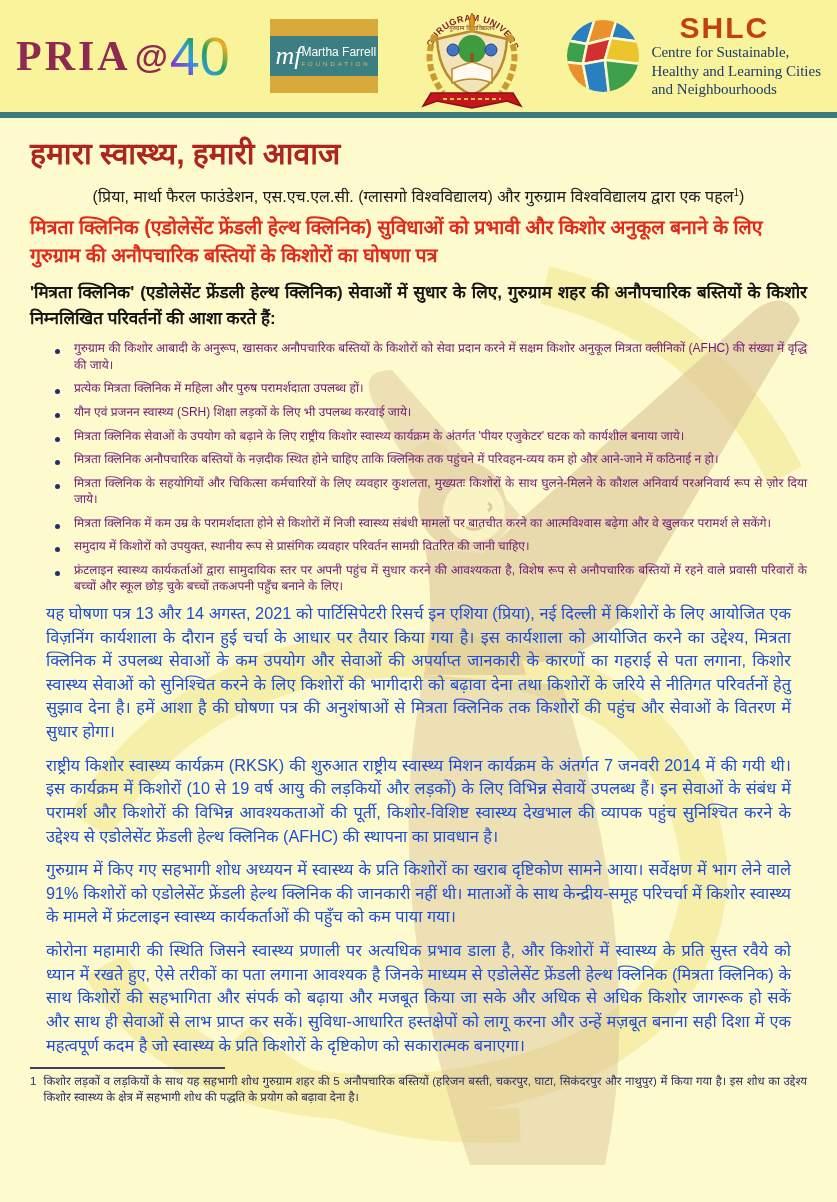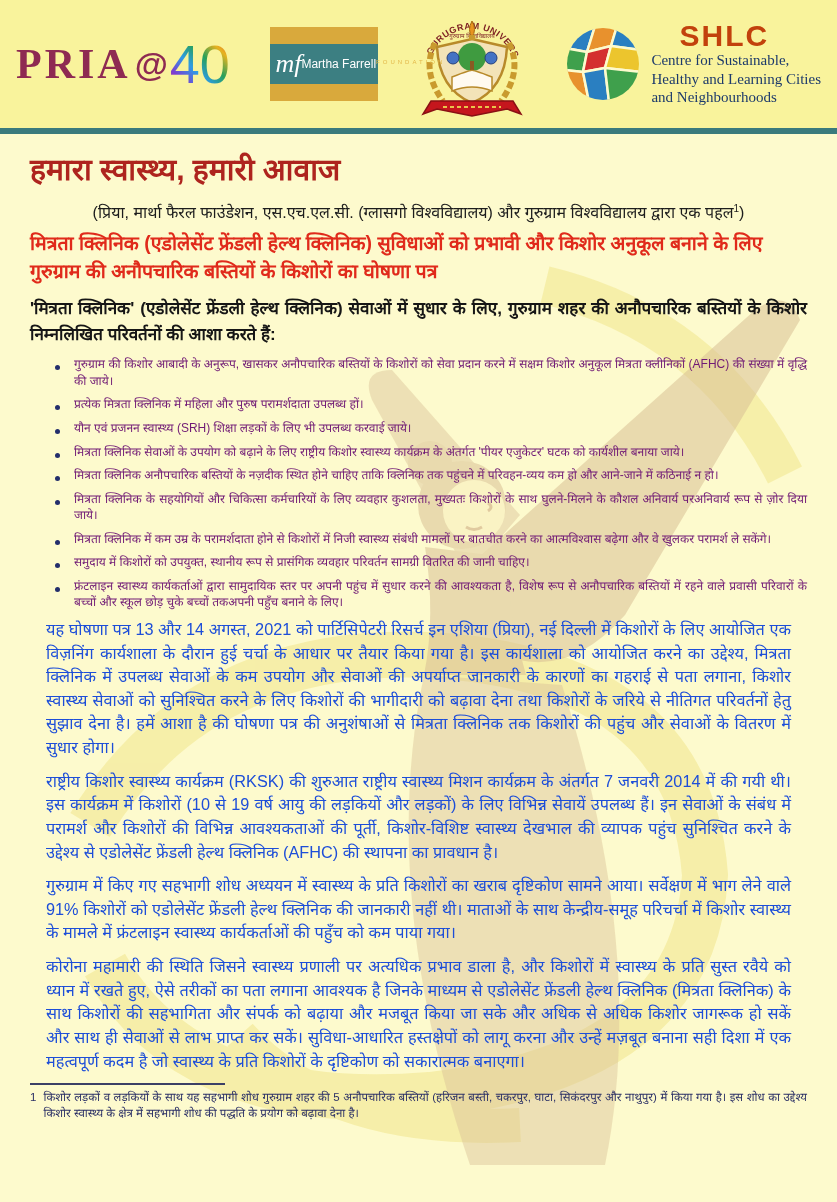--- a/index.html
+++ b/index.html
@@ -1,35 +1,35 @@
 <!DOCTYPE html>
 <html lang="hi"><head>
 <meta charset="utf-8">
 <style>
   html,body{margin:0;padding:0;background:#e8e8e8;}
   .page{position:relative;width:837px;height:1202px;margin:0 auto;background:#fdfacd;
         font-family:"Liberation Sans",sans-serif;overflow:hidden;}
   
-  .header{position:relative;height:128px;background:#f9f39c;display:flex;align-items:center;
+  .header{position:relative;height:112px;background:#f9f39c;display:flex;align-items:center;
           justify-content:space-between;padding:0 16px;box-sizing:border-box;z-index:3;}
   .divider{height:6px;background:#3a7a7c;position:relative;z-index:3;}
   
   .pria{display:flex;align-items:center;font-family:"Liberation Serif",serif;font-weight:bold;color:#8e2a52;}
   .pria-name{font-size:42px;letter-spacing:3px;}
   .pria-at{font-size:34px;margin:0 2px 0 4px;font-family:"Liberation Sans",sans-serif;}
   .pria-40{font-size:54px;line-height:1;font-family:"Liberation Sans",sans-serif;font-weight:normal;
            background:linear-gradient(45deg,#d63a8a 0%,#7a3fd1 20%,#2e9be6 40%,#27a05a 60%,#e8b21f 80%,#d63a3a 100%);
            -webkit-background-clip:text;background-clip:text;color:transparent;}
   
   .mf-logo{width:108px;height:74px;background:#d9a93c;position:relative;flex:0 0 auto;}
   .mf-band{position:absolute;top:17px;left:0;right:0;height:40px;background:#3c7f82;
            display:flex;align-items:center;padding:0 5px;box-sizing:border-box;}
   .mf-mono{font-family:"Liberation Serif",serif;font-style:italic;color:#ffffff;font-size:26px;
            line-height:1;}
-  .mf-texts{display:flex;flex-direction:row;justify-content:center;}
+  .mf-texts{display:flex;flex-direction:column;justify-content:center;}
   .mf-name{color:#ffffff;font-size:12px;white-space:nowrap;}
   .mf-found{color:#e3b84a;font-size:6px;letter-spacing:3px;margin-top:2px;white-space:nowrap;}
   
   .shlc{display:flex;align-items:center;gap:10px;flex:0 0 auto;}
   .shlc-texts{display:flex;flex-direction:column;}
   .shlc-acronym{color:#c2410c;font-weight:bold;font-size:30px;letter-spacing:2px;line-height:1;margin-left:28px;}
   .shlc-line{font-family:"Liberation Serif",serif;color:#1d3a6b;font-size:15px;line-height:1.25;}
   
   .watermark{position:absolute;left:0;top:265px;width:837px;height:930px;z-index:0;pointer-events:none;}
   

